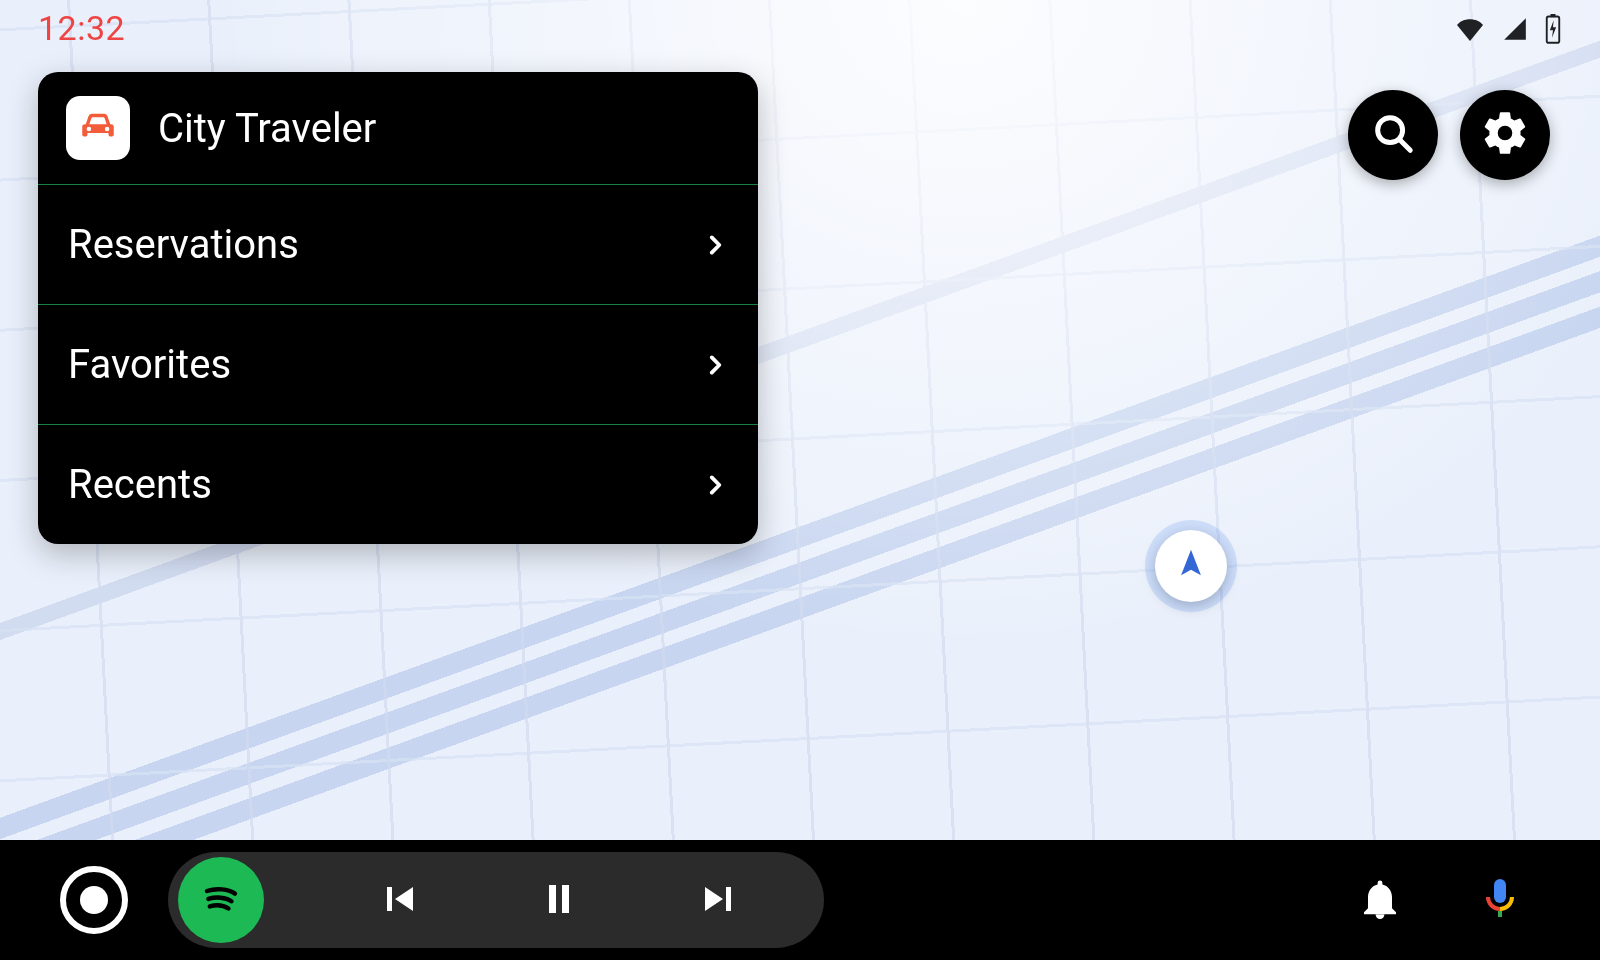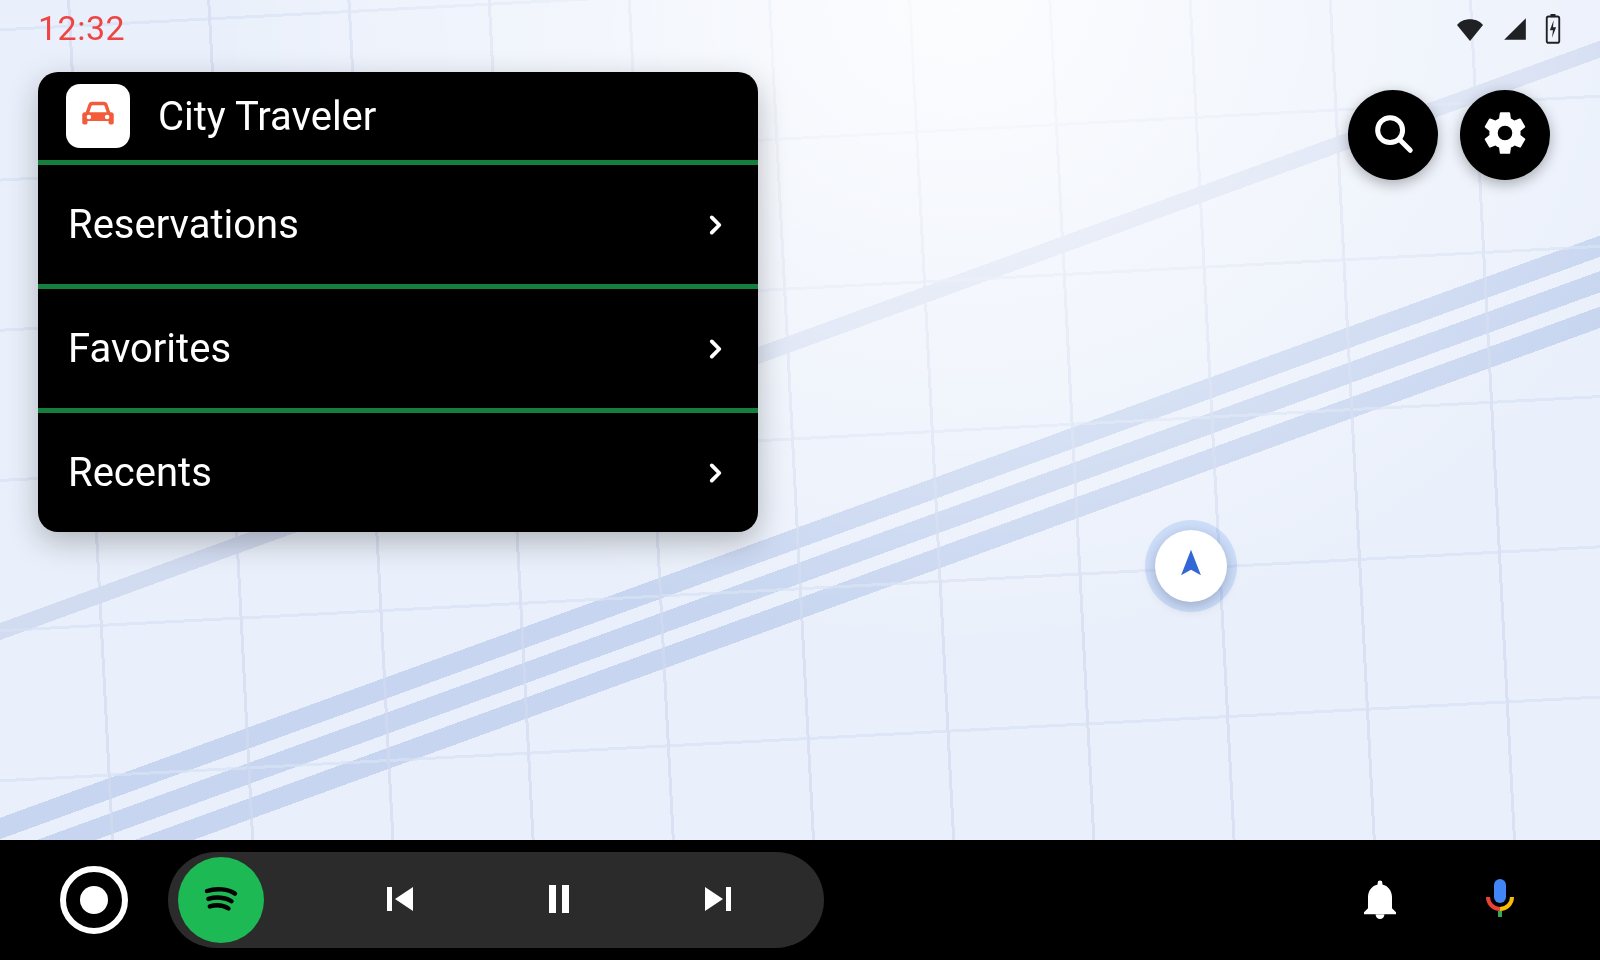--- a/index.html
+++ b/index.html
@@ -43,31 +43,31 @@
 
   
   .panel {
     position: absolute; top: 72px; left: 38px;
     width: 720px; background: #000; border-radius: 20px;
     color: #fff; z-index: 40; box-shadow: 0 10px 30px rgba(0,0,0,.25);
     overflow: hidden;
   }
   .panel-header {
     display:flex; align-items:center; gap: 28px;
-    padding: 12px 28px;
+    padding: 24px 28px;
   }
   .app-icon {
     width: 64px; height:64px; border-radius: 14px; background:#fff;
     display:flex; align-items:center; justify-content:center;
   }
   .app-title { font-size: 40px; font-weight: 400; }
   .menu-item {
     display:flex; align-items:center; justify-content:space-between;
     padding: 36px 30px; font-size: 40px; font-weight:400;
-    border-top: 5px solid #15803d; cursor:pointer;
+    border-top: 1px solid #15803d; cursor:pointer;
   }
 
   
   .fab-row { position:absolute; top:90px; right:50px; display:flex; gap:22px; z-index:40; }
   .fab {
     width:90px; height:90px; border-radius:50%; background:#000;
     display:flex; align-items:center; justify-content:center;
     box-shadow: 0 4px 14px rgba(0,0,0,.3); cursor:pointer;
   }
 

